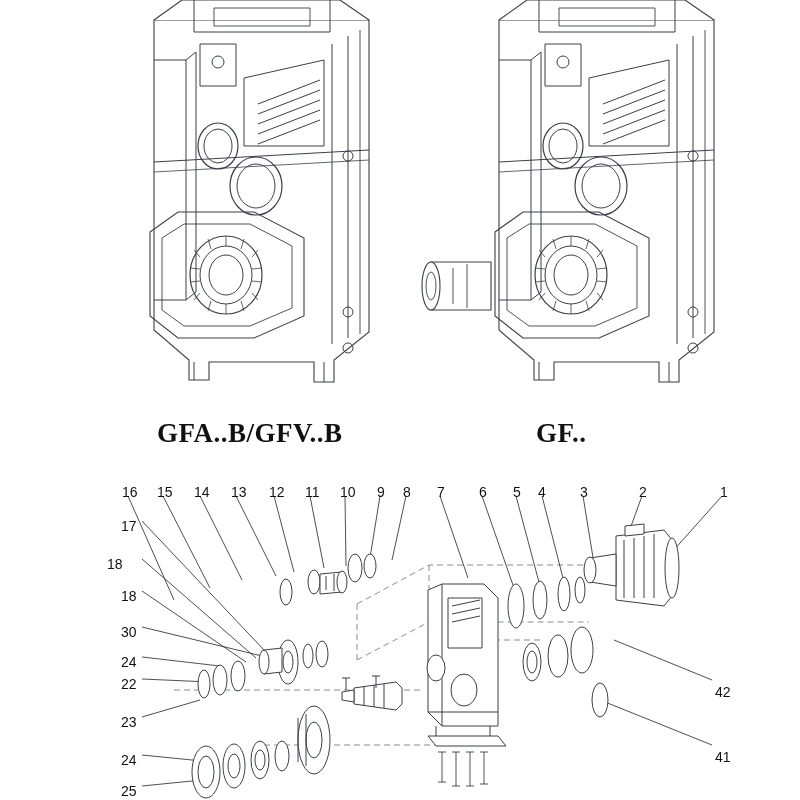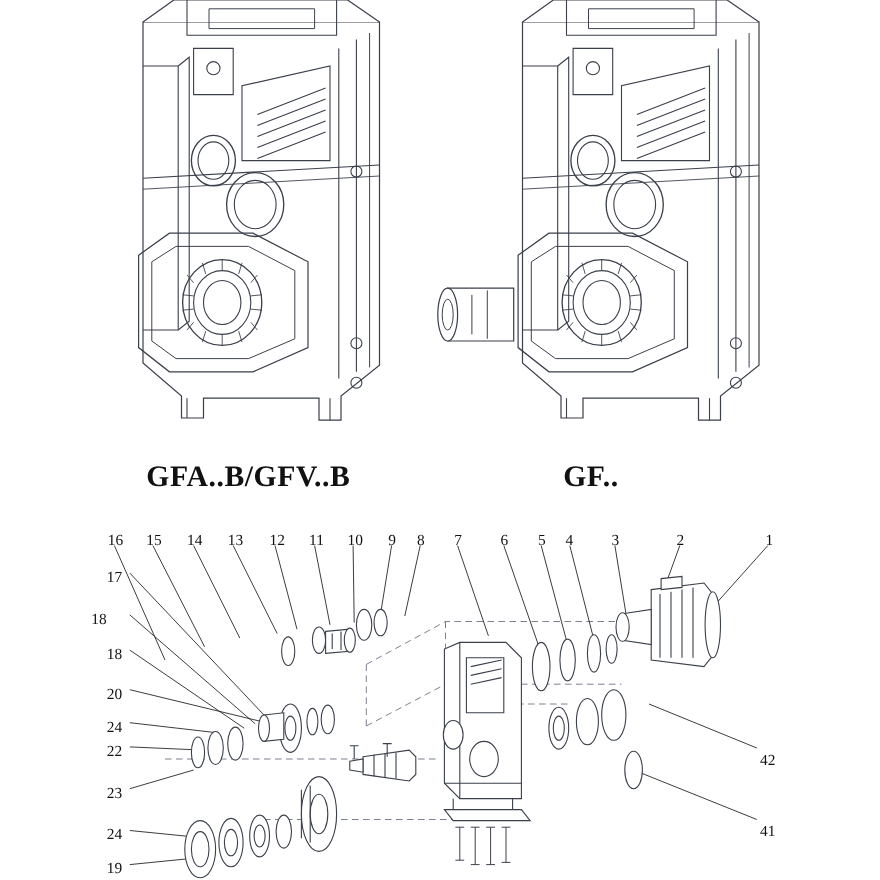--- a/index.html
+++ b/index.html
@@ -12,20 +12,21 @@
     height: 800px;
     overflow: hidden;
     font-family: "Liberation Serif", serif;
     color: #1a1a1a;
   }
   #page {
     position: relative;
     width: 652px;
     height: 800px;
     background: #ffffff;
+    margin-left: 24px;
   }
   .svg-layer {
     position: absolute;
     left: 0;
     top: 0;
     width: 800px;
     height: 800px;
   }
   .caption {
     position: absolute;
@@ -39,21 +40,21 @@
   #caption-left {
     left: 133px;
     top: 418px;
   }
   #caption-right {
     left: 512px;
     top: 418px;
   }
   .callout {
     position: absolute;
-    font-family: Liberation Serif, serif;
+    font-family: Liberation Sans, sans-serif;
     font-size: 14px;
     color: #111111;
     white-space: nowrap;
   }
 </style>
 </head>
 <body>
 
 <div id="page">
 
@@ -300,23 +301,23 @@
       <div class="callout" style="left: 413px; top: 484px;">7</div>
       <div class="callout" style="left: 455px; top: 484px;">6</div>
       <div class="callout" style="left: 489px; top: 484px;">5</div>
       <div class="callout" style="left: 514px; top: 484px;">4</div>
       <div class="callout" style="left: 556px; top: 484px;">3</div>
       <div class="callout" style="left: 615px; top: 484px;">2</div>
       <div class="callout" style="left: 696px; top: 484px;">1</div>
       <div class="callout" style="left: 97px; top: 518px;">17</div>
       <div class="callout" style="left: 83px; top: 556px;">18</div>
       <div class="callout" style="left: 97px; top: 588px;">18</div>
-      <div class="callout" style="left: 97px; top: 624px;">20</div>
+      <div class="callout" style="left: 97px; top: 624px;">30</div>
       <div class="callout" style="left: 97px; top: 654px;">24</div>
       <div class="callout" style="left: 97px; top: 676px;">22</div>
       <div class="callout" style="left: 97px; top: 714px;">23</div>
       <div class="callout" style="left: 97px; top: 752px;">24</div>
-      <div class="callout" style="left: 97px; top: 783px;">19</div>
+      <div class="callout" style="left: 97px; top: 783px;">25</div>
       <div class="callout" style="left: 691px; top: 684px;">42</div>
       <div class="callout" style="left: 691px; top: 749px;">41</div>
     </div>
 
 </div>
 
 </body></html>

